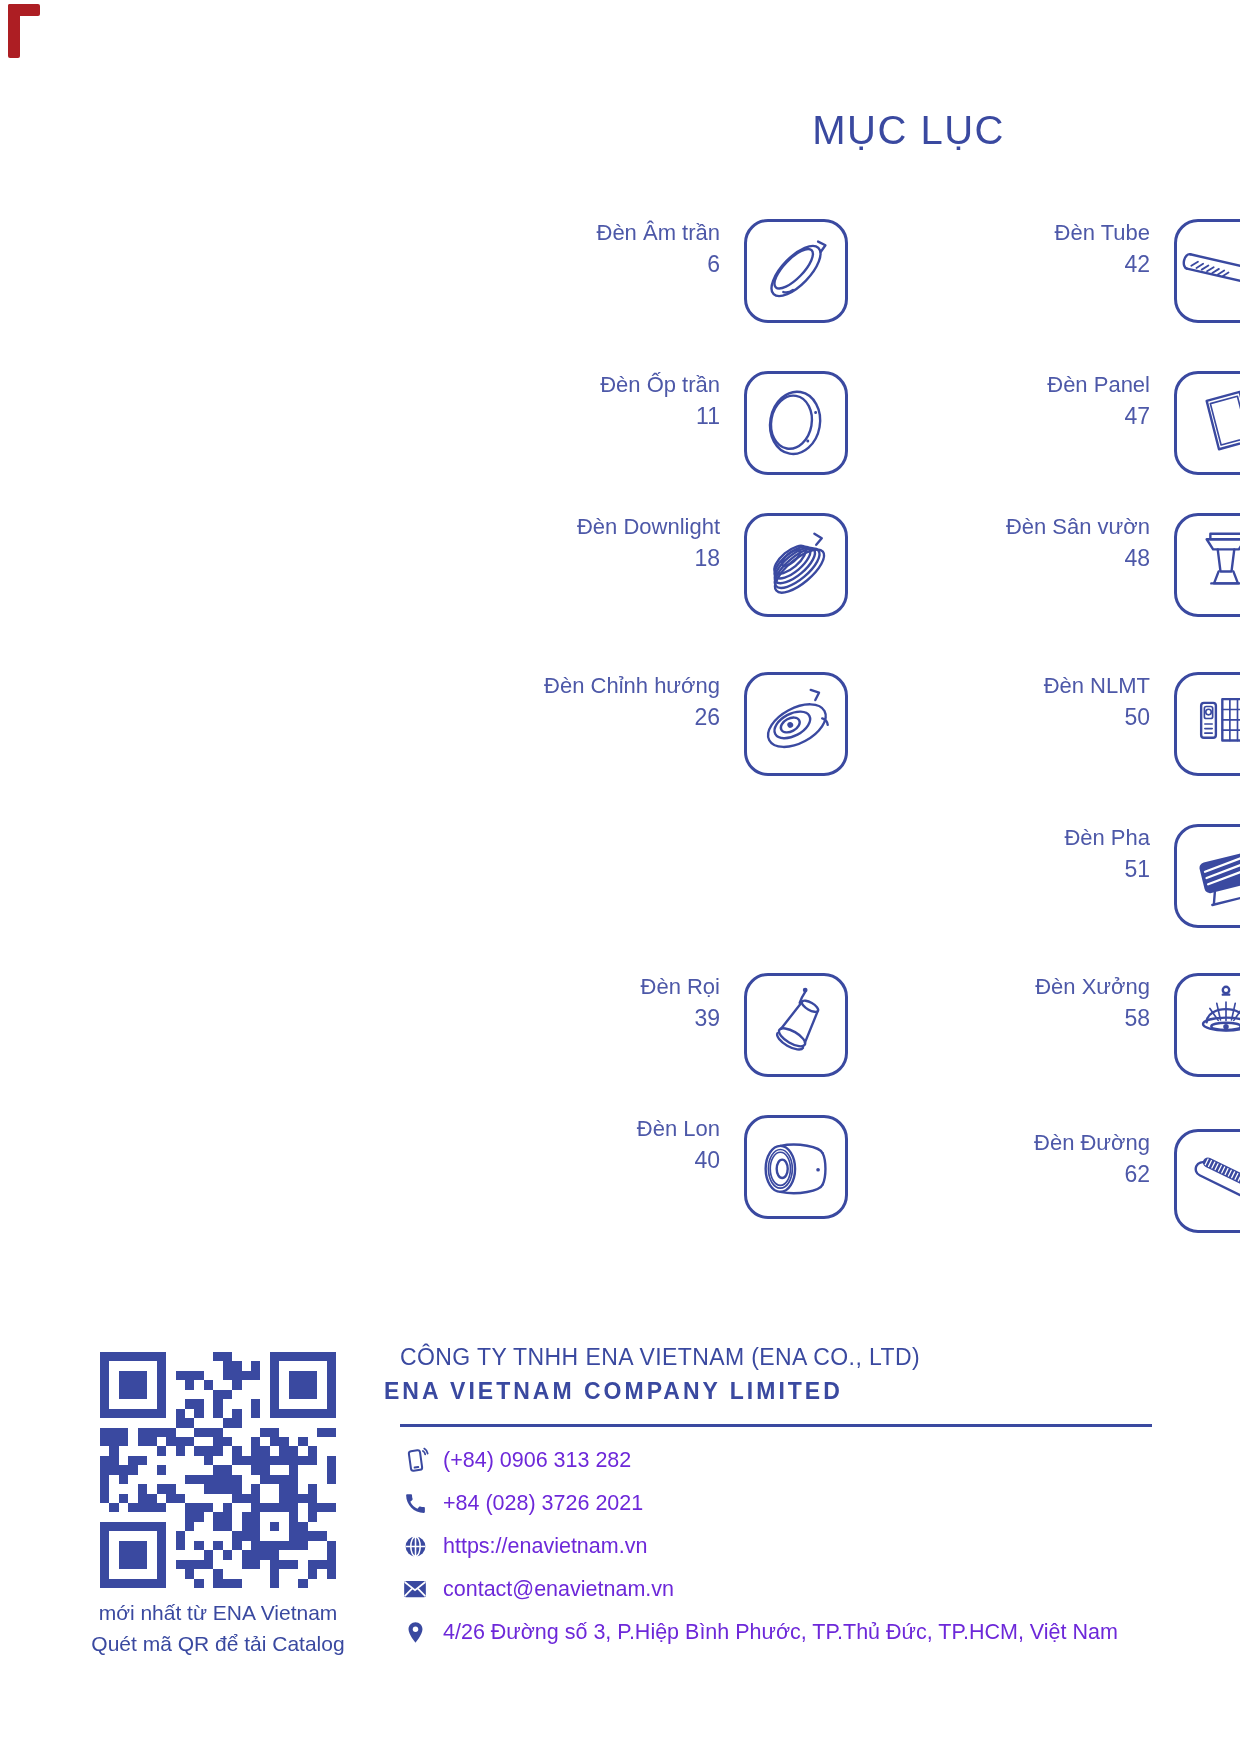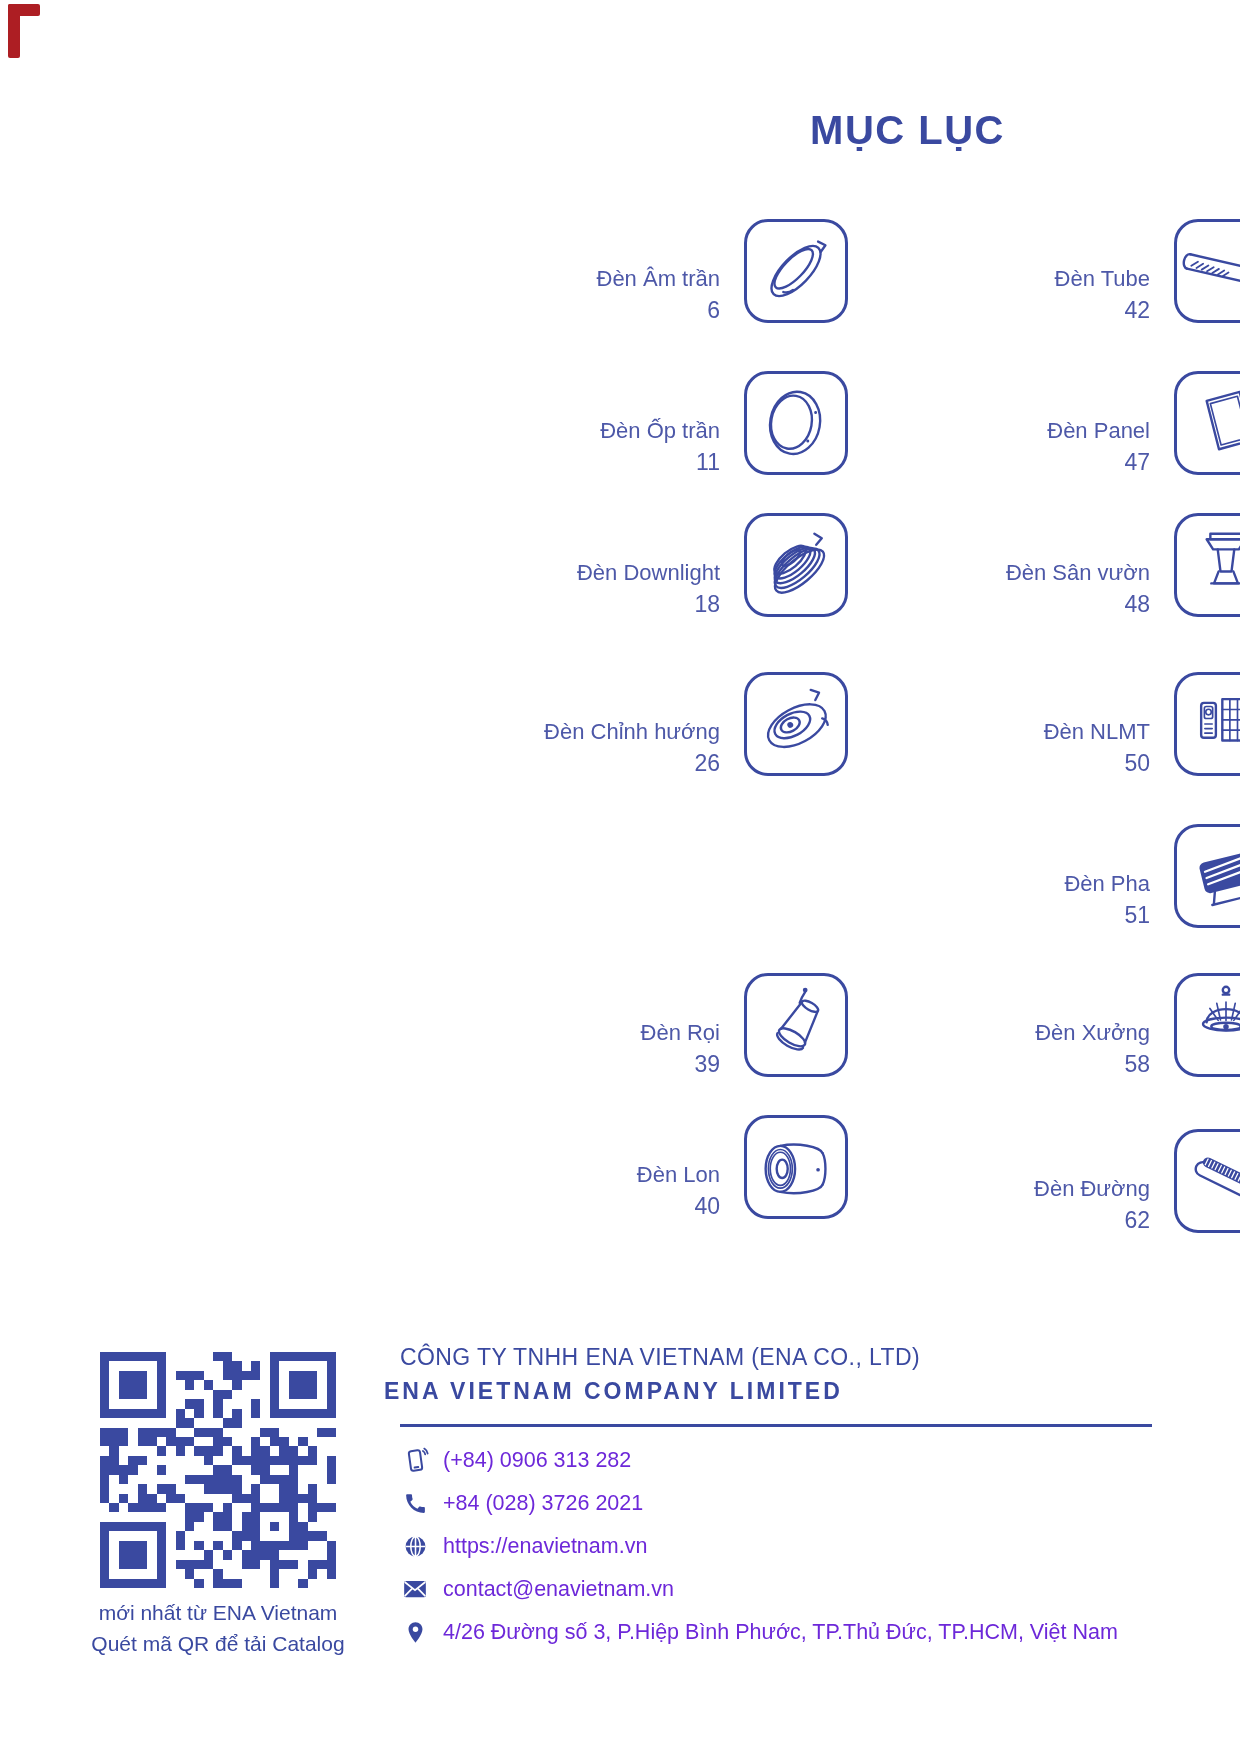--- a/index.html
+++ b/index.html
@@ -2,24 +2,24 @@
 <html><head>
 <meta charset="utf-8">
 <style>
   html,body{margin:0;padding:0;background:#ffffff;}
   .page{position:relative;width:1240px;height:1753px;background:#fff;
         font-family:"Liberation Sans",sans-serif;overflow:hidden;}
 
   .corner-mark{position:absolute;left:8px;top:4px;}
 
   .title{position:absolute;top:108px;right:235px;margin:0;
-         font-size:40px;font-weight:700;letter-spacing:1.5px;color:#3A49A0;}
+         font-size:40px;font-weight:400;letter-spacing:1.5px;color:#3A49A0;}
 
   .toc-item{position:absolute;display:flex;justify-content:flex-end;
-            align-items:flex-end;gap:24px;height:104px;left:0;}
+            align-items:flex-start;gap:24px;height:104px;left:0;}
   .toc-item.left{width:848px;}
   .toc-item.right{width:1238px;margin-left:40px;}
   .item-text{text-align:right;color:#4D58A8;}
   .item-label{font-size:22px;line-height:27px;white-space:nowrap;}
   .item-page{font-size:23px;line-height:26px;margin-top:5px;}
   .icon-box{flex:0 0 auto;width:104px;height:104px;border:3px solid #3A49A0;
             border-radius:24px;box-sizing:border-box;background:#fff;
             display:flex;align-items:center;justify-content:center;}
   svg.lineart{stroke:#3A49A0;fill:none;stroke-width:2.6;
               stroke-linecap:round;stroke-linejoin:round;}

